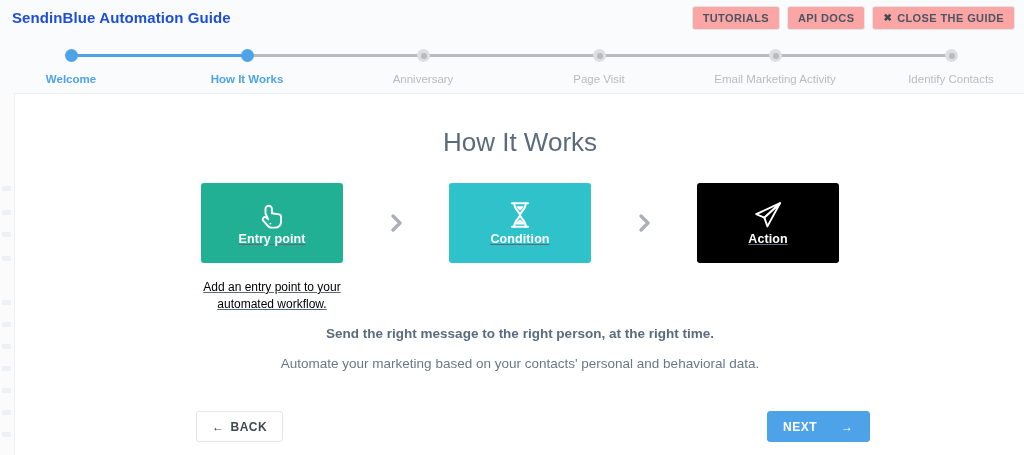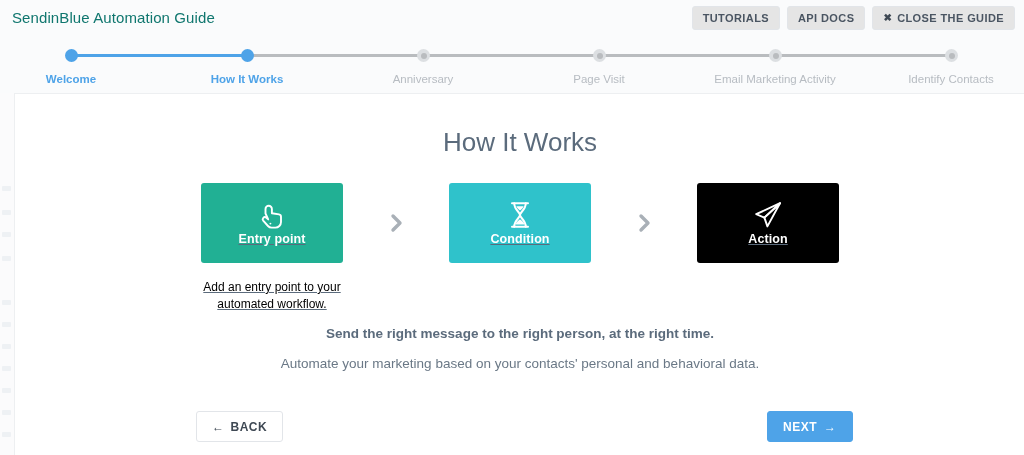--- a/index.html
+++ b/index.html
@@ -49,42 +49,42 @@
     height: 36px;
     background: #fafbfc;
     z-index: 3;
   }
 
   .guide-title {
     position: absolute;
     left: 12px;
     top: 9px;
     font-size: 15px;
-    font-weight: normal;
-    color: #0f766e;
+    font-weight: bold;
+    color: #1d4ed8;
     letter-spacing: 0.1px;
     white-space: nowrap;
   }
 
   .header-actions {
     position: absolute;
     right: 9px;
     top: 6px;
     display: flex;
     gap: 7px;
     align-items: center;
   }
 
   .hdr-btn {
     display: inline-flex;
     align-items: center;
     gap: 5px;
     height: 24px;
     padding: 0 10px;
-    background: #e5e5e5;
+    background: #fca5a5;
     border: 1px solid #e2e5e9;
     border-radius: 3px;
     font-family: "Liberation Sans", sans-serif;
     font-size: 11px;
     font-weight: bold;
     letter-spacing: 0.4px;
     color: #4a5562;
     cursor: pointer;
     white-space: nowrap;
   }
@@ -286,21 +286,21 @@
     color: #3f4954;
     cursor: pointer;
   }
 
   .nav-next {
     position: absolute;
     left: 752px;
     top: 317px;
     display: inline-flex;
     align-items: center;
-    gap: 7px;
+    gap: 24px;
     height: 31px;
     padding: 0 15px;
     background: #4ea3e8;
     border: 1px solid #4ea3e8;
     border-radius: 3px;
     font-family: "Liberation Sans", sans-serif;
     font-size: 12px;
     font-weight: bold;
     letter-spacing: 0.5px;
     color: #ffffff;

